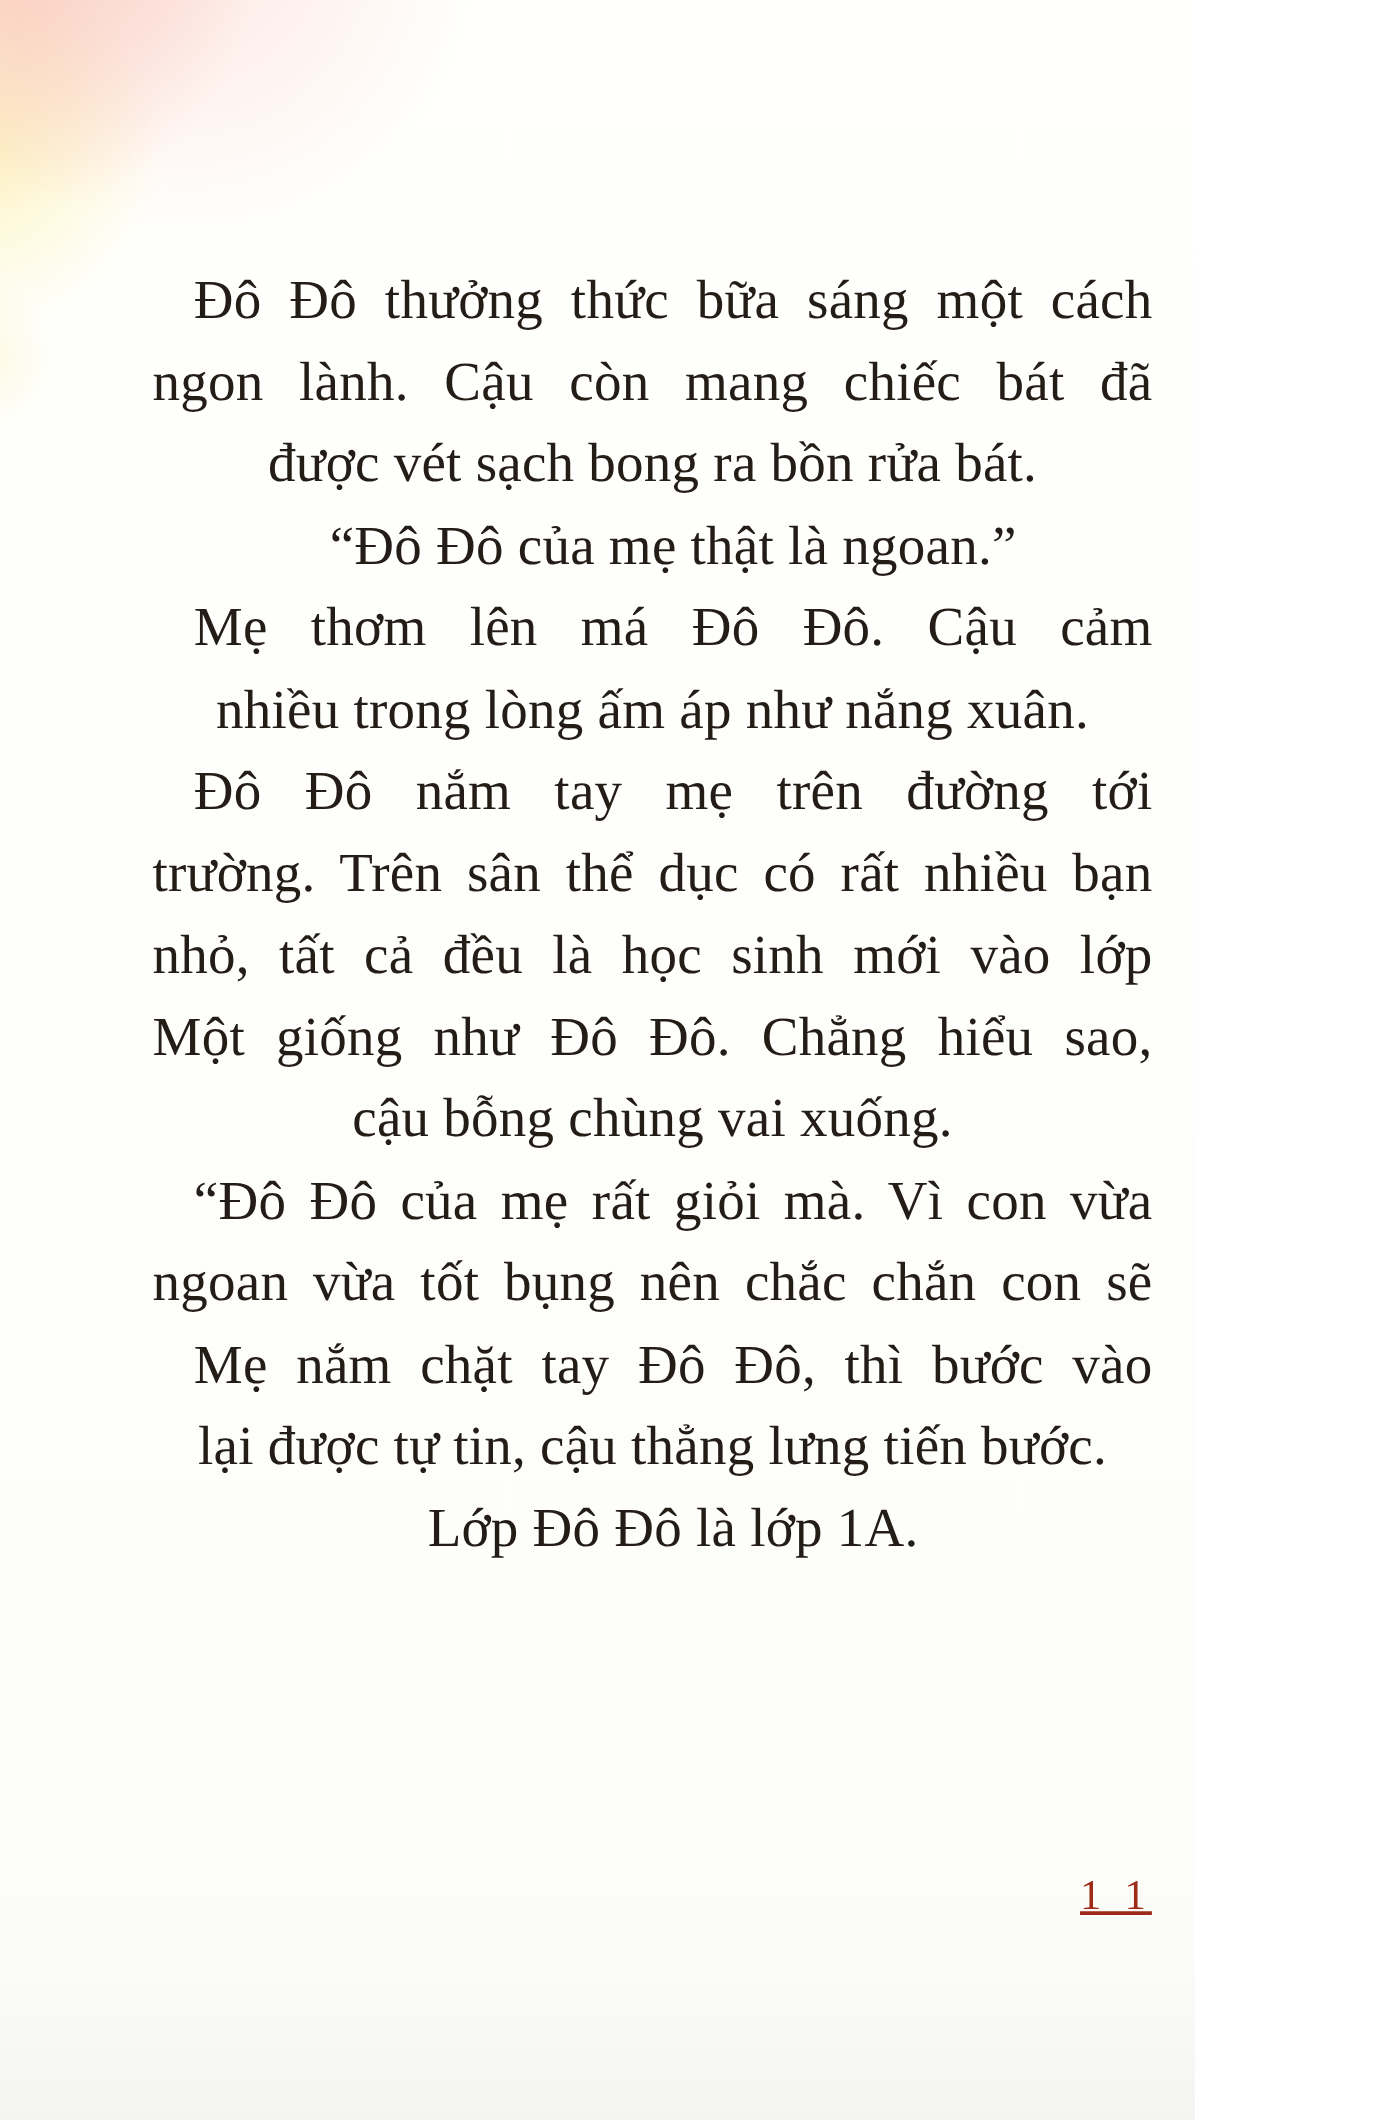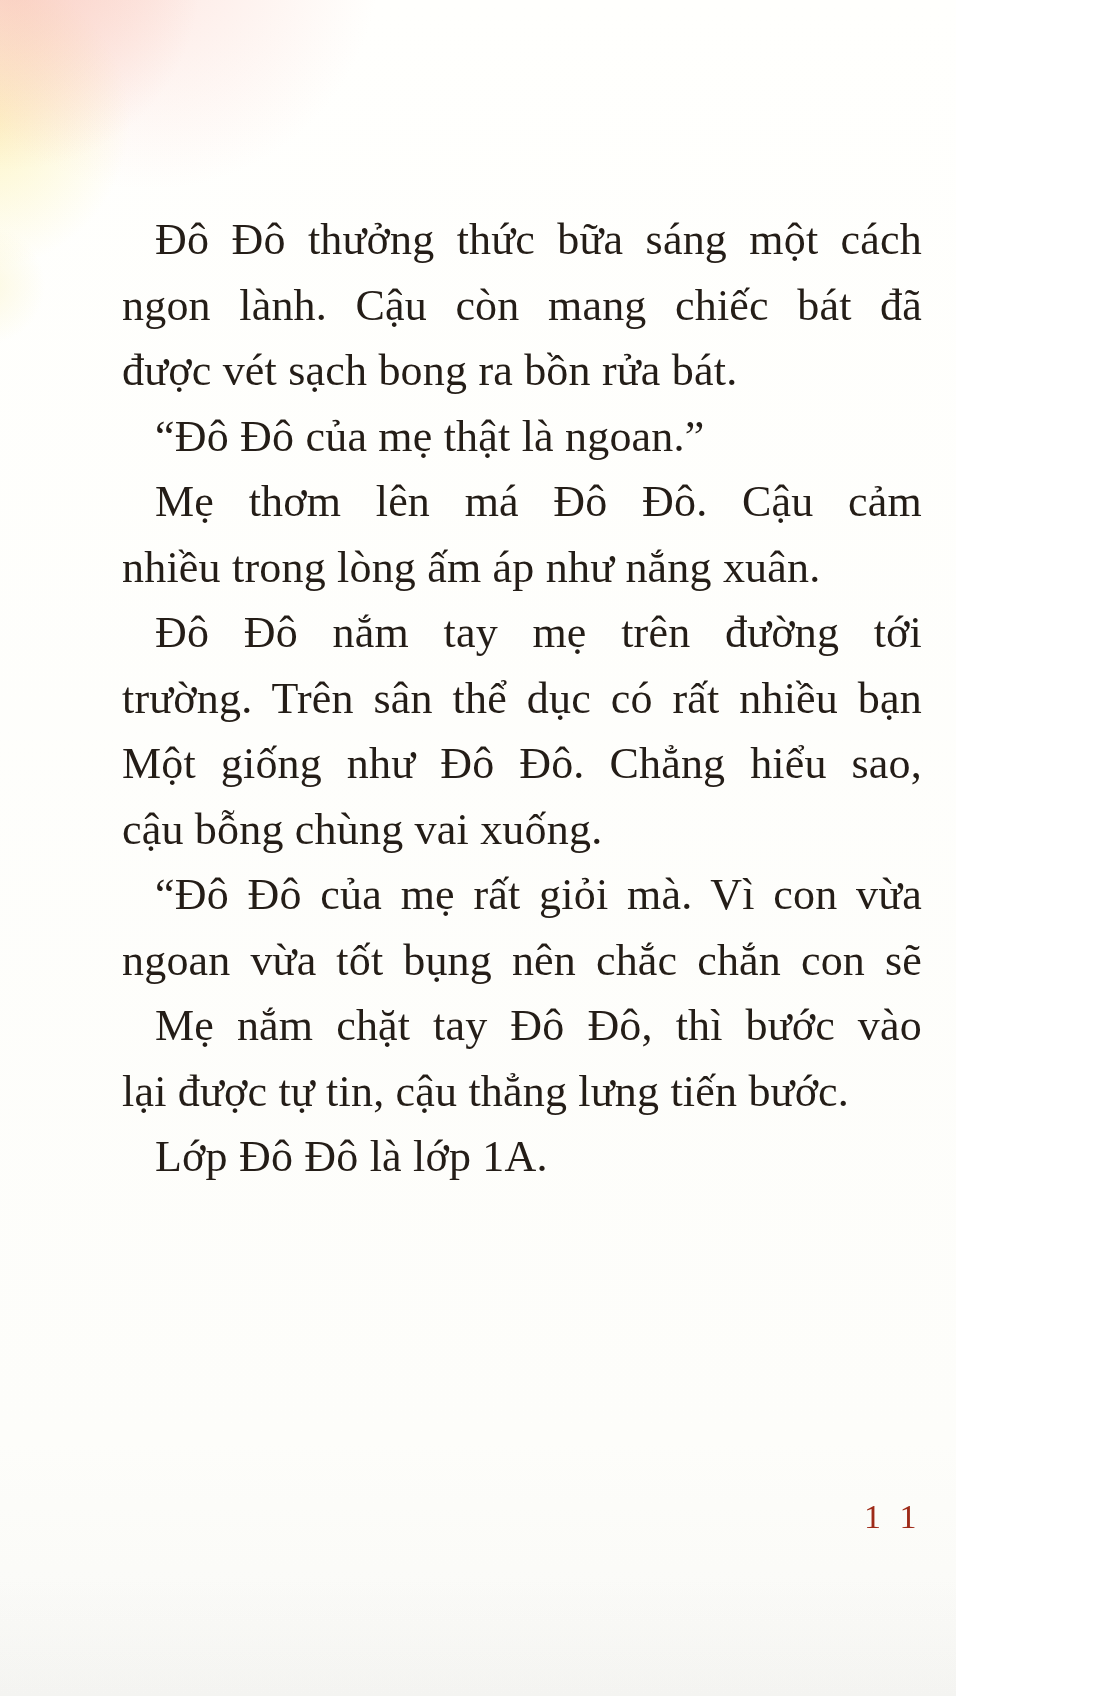--- a/index.html
+++ b/index.html
@@ -45,21 +45,21 @@
     position: absolute;
     left: 122px;
     top: 207px;
     width: 800px;
     font-size: 44px;
     line-height: 65.5px;
     color: #241d17;
     letter-spacing: 0.2px;
   }
   .line {
-    text-align: left;
+    text-align: center;
     white-space: nowrap;
   }
   .line.just {
     white-space: normal;
     text-align: justify;
     text-align-last: justify;
   }
   .line.indent {
     padding-left: 33px;
   }
@@ -79,22 +79,23 @@
   <div class="light-leak"></div>
   <div class="text-block" style="color: rgb(36, 29, 23);">
       <div class="line indent just">Đô Đô thưởng thức bữa sáng một cách</div>
       <div class="line just">ngon lành. Cậu còn mang chiếc bát đã</div>
       <div class="line">được vét sạch bong ra bồn rửa bát.</div>
       <div class="line indent">“Đô Đô của mẹ thật là ngoan.”</div>
       <div class="line indent just">Mẹ thơm lên má Đô Đô. Cậu cảm</div>
       <div class="line">nhiều trong lòng ấm áp như nắng xuân.</div>
       <div class="line indent just">Đô Đô nắm tay mẹ trên đường tới</div>
       <div class="line just">trường. Trên sân thể dục có rất nhiều bạn</div>
+      <div class="line just">nhỏ, tất cả đều là học sinh mới vào lớp</div>
       <div class="line just">Một giống như Đô Đô. Chẳng hiểu sao,</div>
       <div class="line">cậu bỗng chùng vai xuống.</div>
       <div class="line indent just">“Đô Đô của mẹ rất giỏi mà. Vì con vừa</div>
       <div class="line just">ngoan vừa tốt bụng nên chắc chắn con sẽ</div>
       <div class="line indent just">Mẹ nắm chặt tay Đô Đô, thì bước vào</div>
       <div class="line">lại được tự tin, cậu thẳng lưng tiến bước.</div>
       <div class="line indent">Lớp Đô Đô là lớp 1A.</div>
     </div>
-  <div class="page-number" style="color: rgb(158, 42, 24);">1 1</div>
+  <div class="page-number" style="color: rgb(158, 42, 24); text-decoration: underline;">1 1</div>
 </div>
 
 </body></html>

